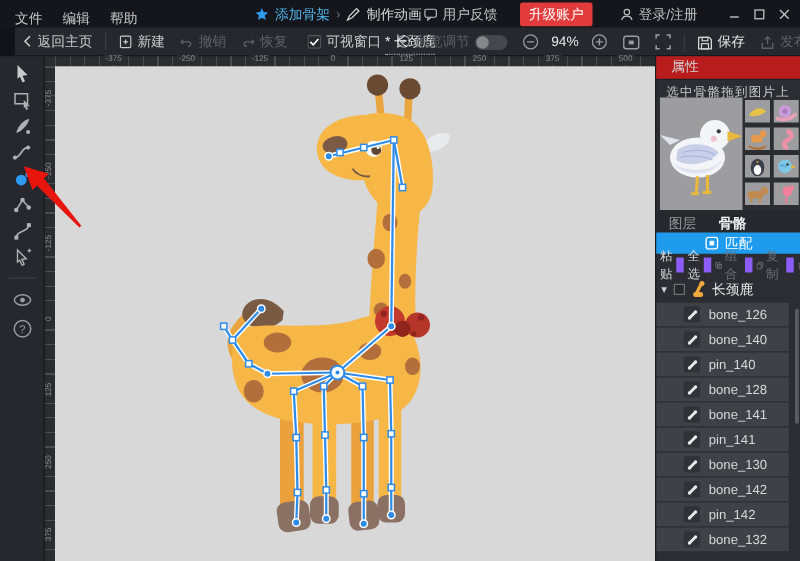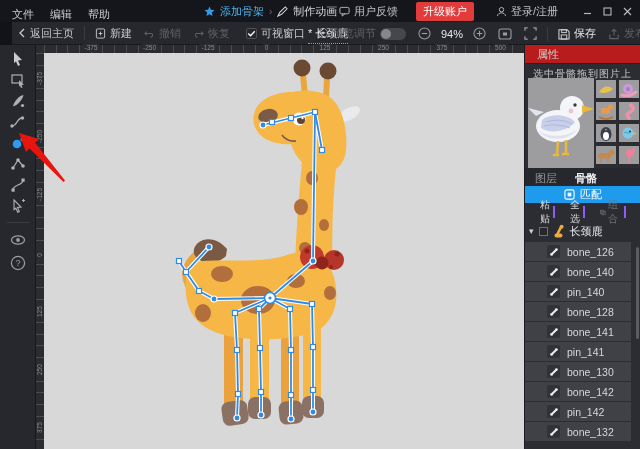--- a/index.html
+++ b/index.html
@@ -74,21 +74,21 @@
   .rp-tabs { position:absolute; left:0; top:123px; width:116px; height:18px;
              background:#26282d; display:flex; align-items:flex-end; gap:18px; padding-left:10px; }
   .tab-off { color:#97989b; }
   .tab-on  { color:#eeeff0;font-weight:bold; }
   .rp-bluebtn { position:absolute; left:0; top:141px; width:116px; height:17px;
                 background:#1f9bee; color:#fff; display:flex; align-items:center;
                 justify-content:center; gap:5px; }
   .rp-actions { position:absolute; left:0; top:158px; width:116px; height:18px;
                 display:flex; align-items:center; }
   .act { display:flex; align-items:center; gap:2px; font-size:10px; padding:0 3px;
-         border-right:2px solid #8b5cf6; height:12px;margin-left:12px; }
+         border-right:6px solid #8b5cf6; height:12px; }
   .act.on  { color:#d8d9db; }
   .act.off { color:#6e7074; }
   .rp-tree { position:absolute; left:0; top:176px; width:116px; height:20px;
              display:flex; align-items:center; gap:5px; padding-left:4px; color:#e4e5e7; }
   .caret { color:#cfd0d2; font-size:9px; }
   .chk { width:9px; height:9px; background:#26282c; border:1px solid #6e7074; }
   .bonelist { position:absolute; left:0; top:197px; width:106px; height:207px; overflow:hidden; }
   .bonerow { position:absolute; left:0; width:116px; height:19px; background:#3f4146;
              display:flex; align-items:center; gap:7px; padding-left:22px; }
   .boneicon { width:13px; height:13px; background:#303237; border-radius:2px;

